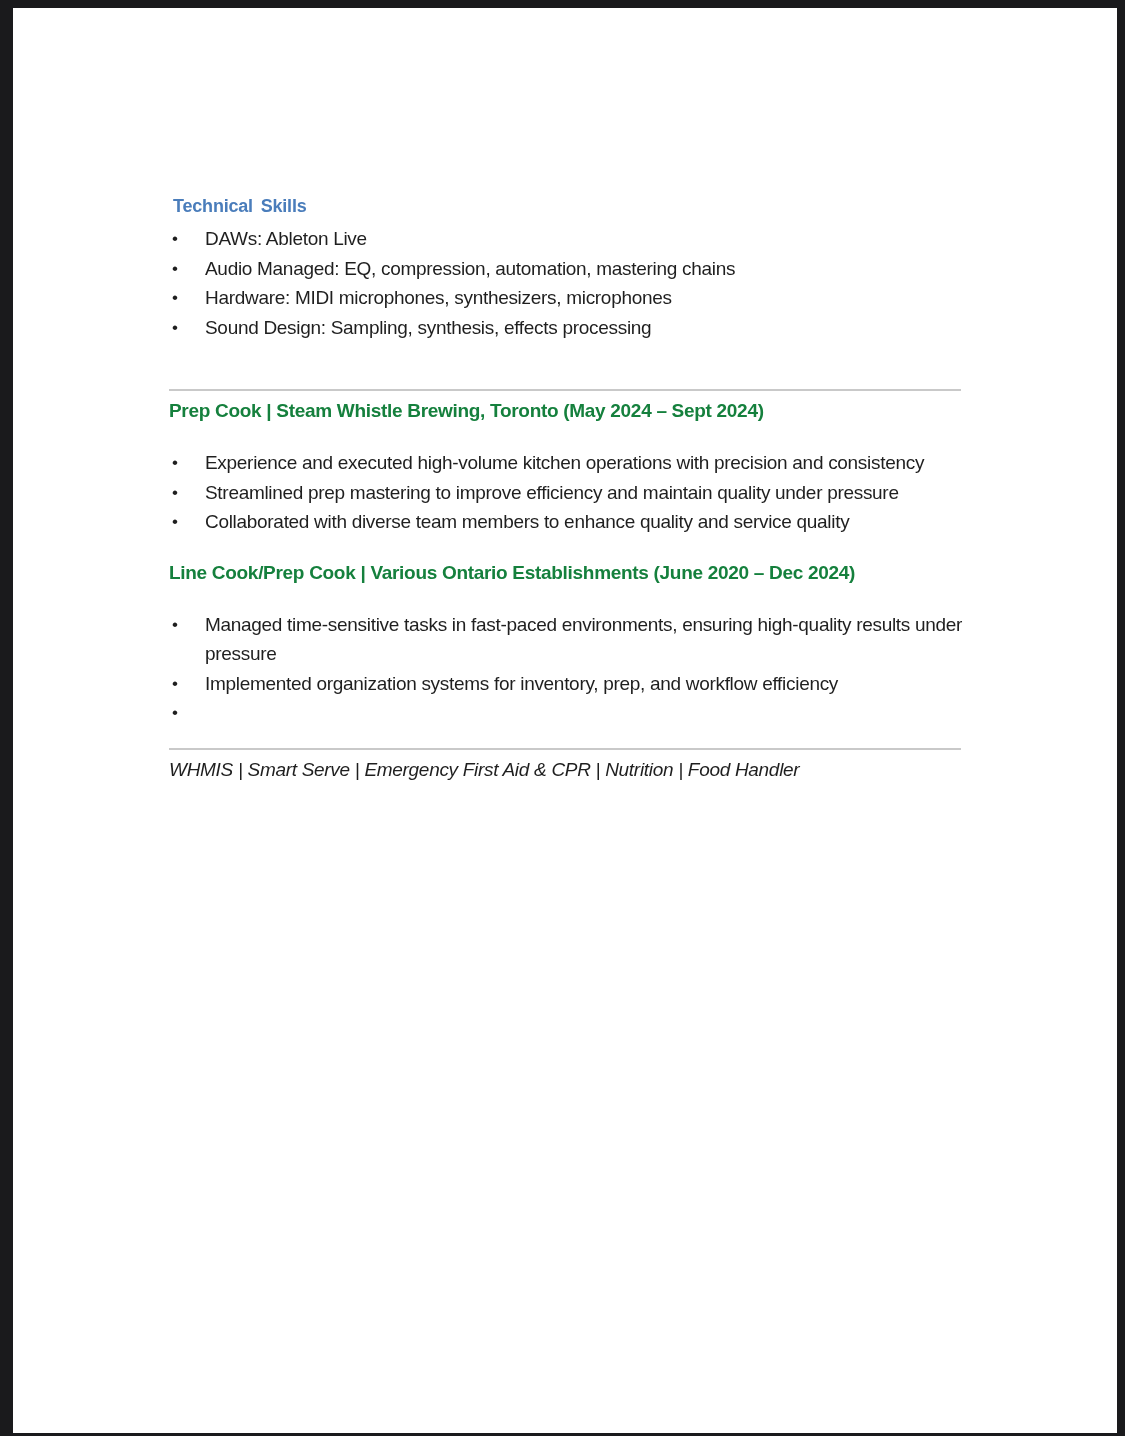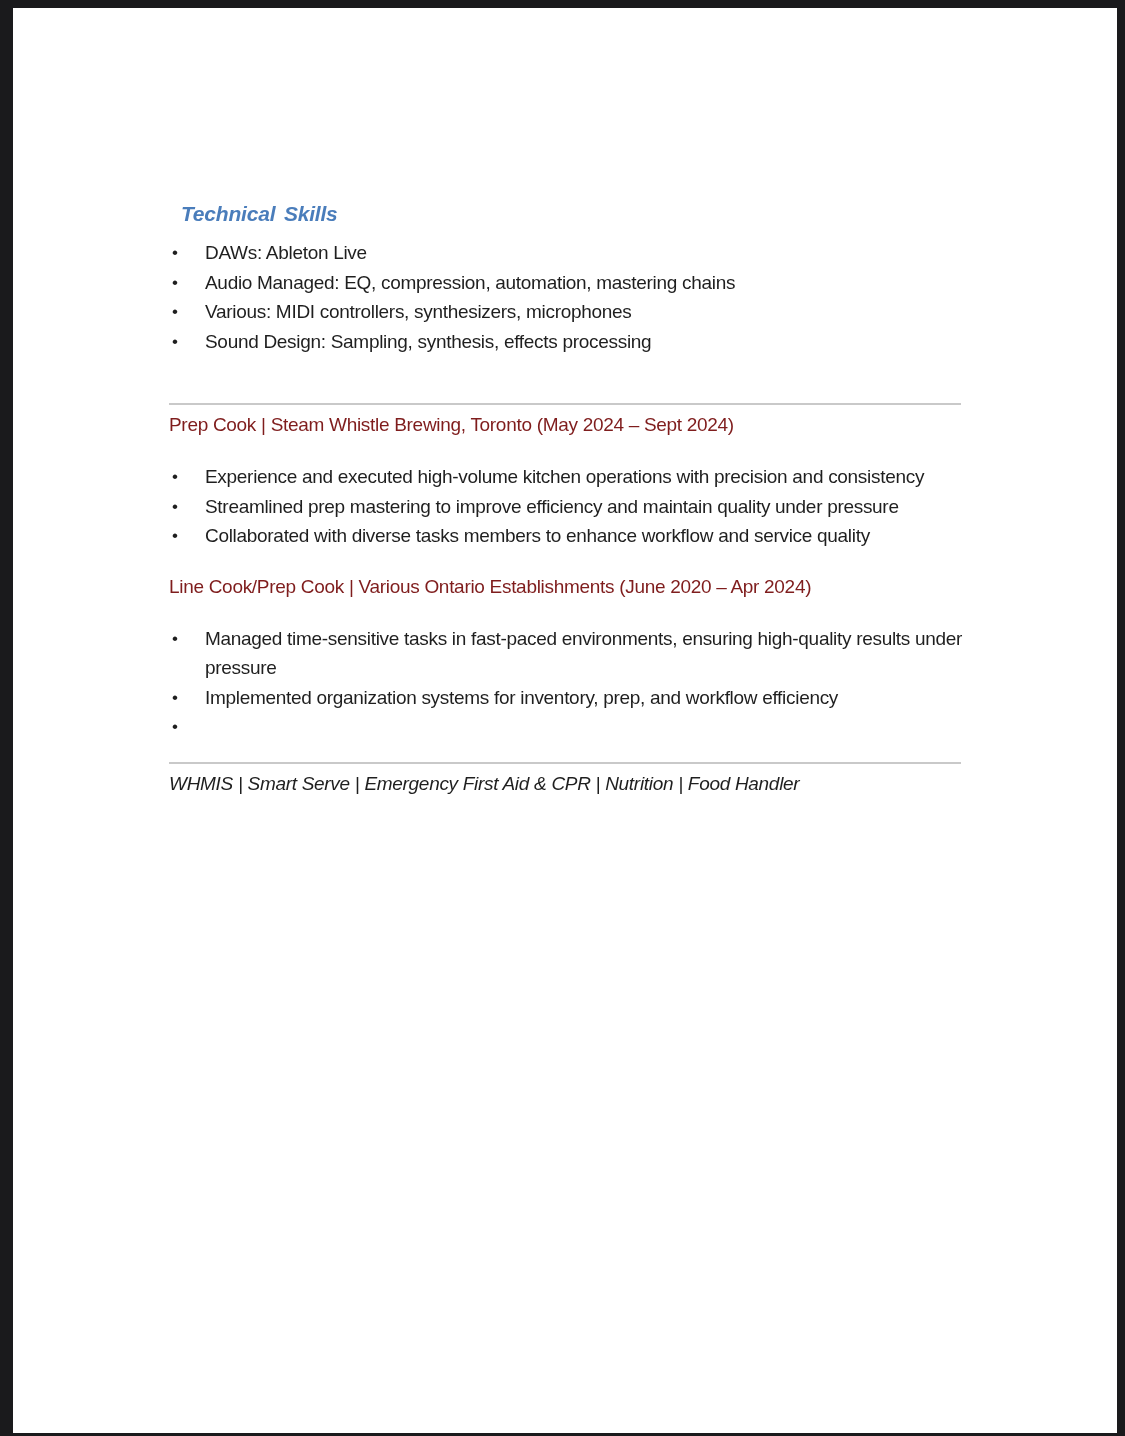--- a/index.html
+++ b/index.html
@@ -27,27 +27,26 @@
     left: 156px;
     top: 182px;
     width: 795px;
     color: #1f1f1f;
     font-size: 19px;
     letter-spacing: -0.3px;
     line-height: 29.5px;
   }
   .section-heading {
     color: #4a7dbb;
-    font-size: 21px;
+    font-size: 18px;
     font-weight: bold;
     letter-spacing: -0.2px;
     line-height: 24px;
-    margin: 12px;
+    margin: 4px;
     word-spacing: 3px;
-    font-style: italic;
   }
   ul.bullet-list {
     list-style: none;
     margin: 6px 0 0 0;
     padding: 0;
   }
   ul.bullet-list li {
     position: relative;
     padding-left: 36px;
     line-height: 29.5px;
@@ -62,22 +61,22 @@
     border: none;
     height: 2px;
     background: #c9c9c9;
     margin: 0;
     width: 792px;
   }
   .divider-1 { margin-top: 47px; }
   .divider-2 { margin-top: 50px; }
   .after-divider { margin-top: 22px; }
   .job-title {
-    font-weight: normal;
-    color: #7f1d1d;
+    font-weight: bold;
+    color: #15803d;
     line-height: 22px;
     margin-top: 9px;
   }
   .job-bullets { margin-top: 26px !important; }
   .job-title-2 { margin-top: 25px; }
   .cert-line {
     margin-top: 9px;
     line-height: 22px;
     font-style: italic;
   }
@@ -93,21 +92,21 @@
       <li>
         <span class="bullet">•</span>
         <span>DAWs: Ableton Live</span>
       </li>
       <li>
         <span class="bullet">•</span>
         <span>Audio Managed: EQ, compression, automation, mastering chains</span>
       </li>
       <li>
         <span class="bullet">•</span>
-        <span>Various: MIDI controllers, synthesizers, microphones</span>
+        <span>Hardware: MIDI microphones, synthesizers, microphones</span>
       </li>
       <li>
         <span class="bullet">•</span>
         <span>Sound Design: Sampling, synthesis, effects processing</span>
       </li>
     </ul>
 
     <hr class="divider divider-1">
 
 
@@ -116,25 +115,25 @@
       <li>
         <span class="bullet">•</span>
         <span>Experience and executed high-volume kitchen operations with precision and consistency</span>
       </li>
       <li>
         <span class="bullet">•</span>
         <span>Streamlined prep mastering to improve efficiency and maintain quality under pressure</span>
       </li>
       <li>
         <span class="bullet">•</span>
-        <span>Collaborated with diverse tasks members to enhance workflow and service quality</span>
+        <span>Collaborated with diverse team members to enhance quality and service quality</span>
       </li>
     </ul>
 
-    <div class="job-title job-title-2">Line Cook/Prep Cook | Various Ontario Establishments (June 2020 – Apr 2024)</div>
+    <div class="job-title job-title-2">Line Cook/Prep Cook | Various Ontario Establishments (June 2020 – Dec 2024)</div>
     <ul class="bullet-list job-bullets">
       <li>
         <span class="bullet">•</span>
         <span>Managed time-sensitive tasks in fast-paced environments, ensuring high-quality results under pressure</span>
       </li>
       <li>
         <span class="bullet">•</span>
         <span>Implemented organization systems for inventory, prep, and workflow efficiency</span>
       </li>
       <li>

